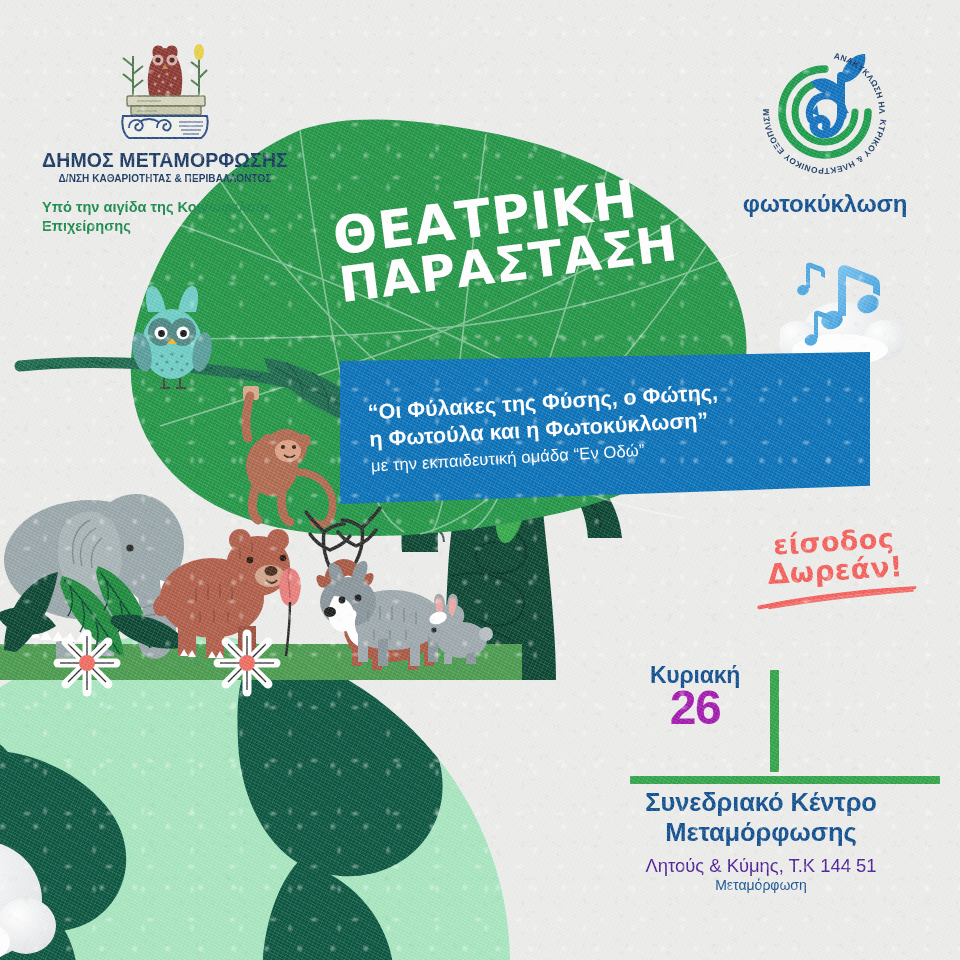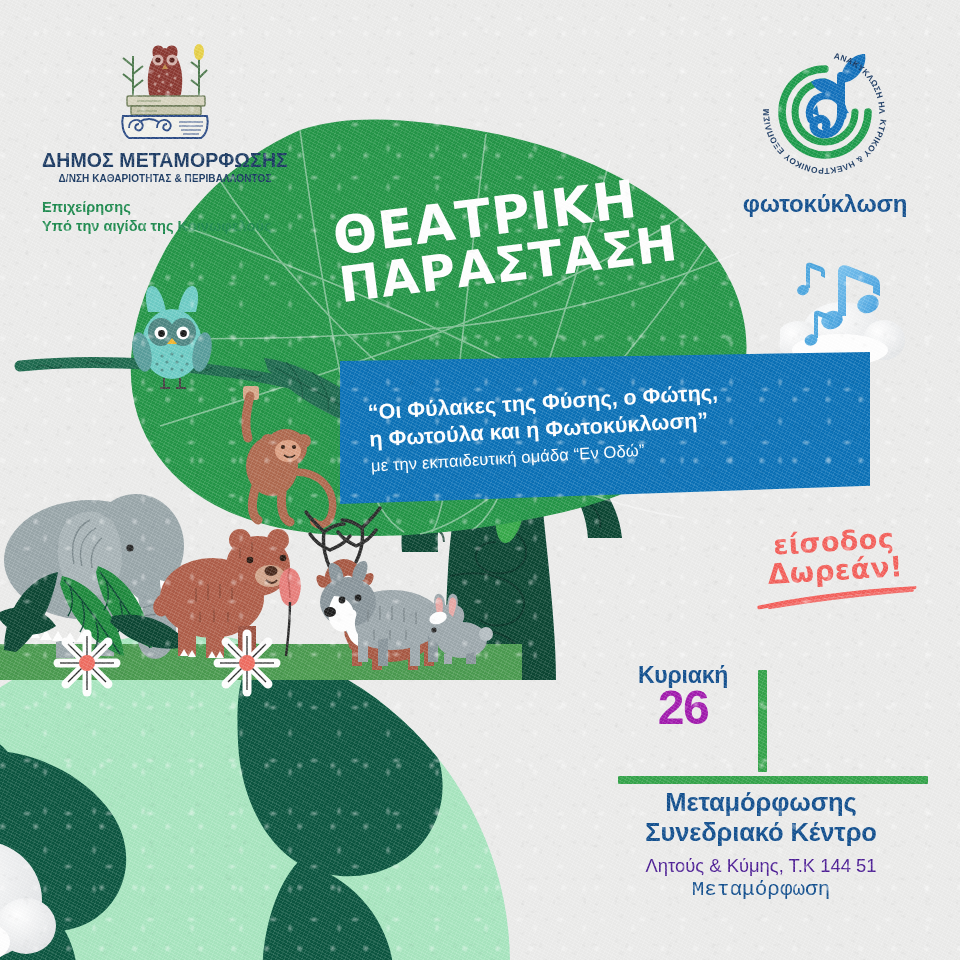--- a/index.html
+++ b/index.html
@@ -116,21 +116,21 @@
   }
 
   
   #globe{left:-170px;top:632px;width:700px;height:700px;z-index:12;}
   #grass-strip{
     left:0;top:644px;width:522px;height:36px;background:#4b9b50;z-index:16;
   }
   .daisy{position:absolute;z-index:20;}
 
   
-  #date-block{right:32px;top:664px;width:310px;z-index:46;}
+  #date-block{right:20px;top:664px;width:310px;z-index:46;}
   .date-grid{display:flex;align-items:stretch;}
   .date-col{flex:0 0 auto;text-align:center;}
   .date-col.left{width:130px;}
   .date-col.right{width:160px;}
   .date-divider{width:9px;background:#35a44b;margin:6px 10px 0 10px;height:102px;border-radius:1px;}
   .day-name{color:#13508f;font-size:23px;font-weight:bold;letter-spacing:-.2px;line-height:1;}
   .day-num{color:#a21caf;font-size:48px;font-weight:bold;line-height:.95;letter-spacing:-1.5px;margin-top:-2px;}
   .month{color:#13508f;font-size:20px;font-weight:bold;letter-spacing:.3px;line-height:1;}
   .month-rule{height:8px;background:#35a44b;margin:8px 0 2px;border-radius:1px;}
   .time{color:#0c72b8;font-size:50px;font-weight:bold;line-height:1.05;letter-spacing:-.5px;}
@@ -138,21 +138,21 @@
 
   
   #venue-block{right:24px;top:788px;width:350px;text-align:center;z-index:46;}
   .venue-name{
     color:#13508f;font-size:25.5px;font-weight:bold;line-height:1.16;letter-spacing:-.1px;
   }
   .venue-addr{
     color:#4c1d95;font-size:18.4px;font-weight:normal;line-height:1.2;margin-top:8px;
   }
   .venue-city{
-    color:#13508f;font-size:21px;font-weight:normal;line-height:1.2;font-family:Liberation Mono, monospace;
+    color:#13508f;font-size:14px;font-weight:normal;line-height:1.2;
   }
 </style>
 </head>
 <body>
 
 <div class="poster">
 
   <div class="layer" id="tree-group">
     <svg width="960" height="580" viewBox="0 0 960 580">
 
@@ -640,22 +640,22 @@
             <path d="M74 94 L98 94"></path>
           <path d="M76 98 L96 98"></path>
             <path d="M78 102 L94 102"></path>
         </g>
         <path d="M18 84 L102 84" stroke="#2c4c86" stroke-width="2.2"></path>
       </svg>
     </div>
     <div class="muni-name">ΔΗΜΟΣ ΜΕΤΑΜΟΡΦΩΣΗΣ</div>
     <div class="muni-sub">Δ/ΝΣΗ ΚΑΘΑΡΙΟΤΗΤΑΣ &amp; ΠΕΡΙΒΑΛΛΟΝΤΟΣ</div>
     <div class="muni-aegis">
+      <div>Υπό την αιγίδα της Κοινωφελούς</div>
       <div>Επιχείρησης</div>
-      <div>Υπό την αιγίδα της Κοινωφελούς</div>
     </div>
   </div>
 
   <div class="layer" id="recycle-logo-block">
     <div class="recycle-mark">
       <svg width="140" height="140" viewBox="0 0 140 140">
         <defs>
           <path id="ringTop" d="M 70,70 m -54,0 a 54,54 0 1,1 108,0" fill="none"></path>
           <path id="ringBot" d="M 70,70 m 56,0 a 56,56 0 1,1 -112,0" fill="none"></path>
         </defs>
@@ -702,22 +702,22 @@
         <div class="day-name">Κυριακή</div>
         <div class="day-num">26</div>
       </div>
       <div class="date-divider"></div>
     </div>
     <div class="date-bottom-rule"></div>
   </div>
 
   <div class="layer" id="venue-block">
     <div class="venue-name">
+      <div>Συνεδριακό Κέντρο</div>
       <div>Μεταμόρφωσης</div>
-      <div>Συνεδριακό Κέντρο</div>
     </div>
     <div class="venue-addr">Λητούς &amp; Κύμης, Τ.Κ 144 51</div>
     <div class="venue-city">Μεταμόρφωση</div>
   </div>
 
   <div class="paper-texture"></div>
   <div class="noise"></div>
 </div>
 
 </body></html>

